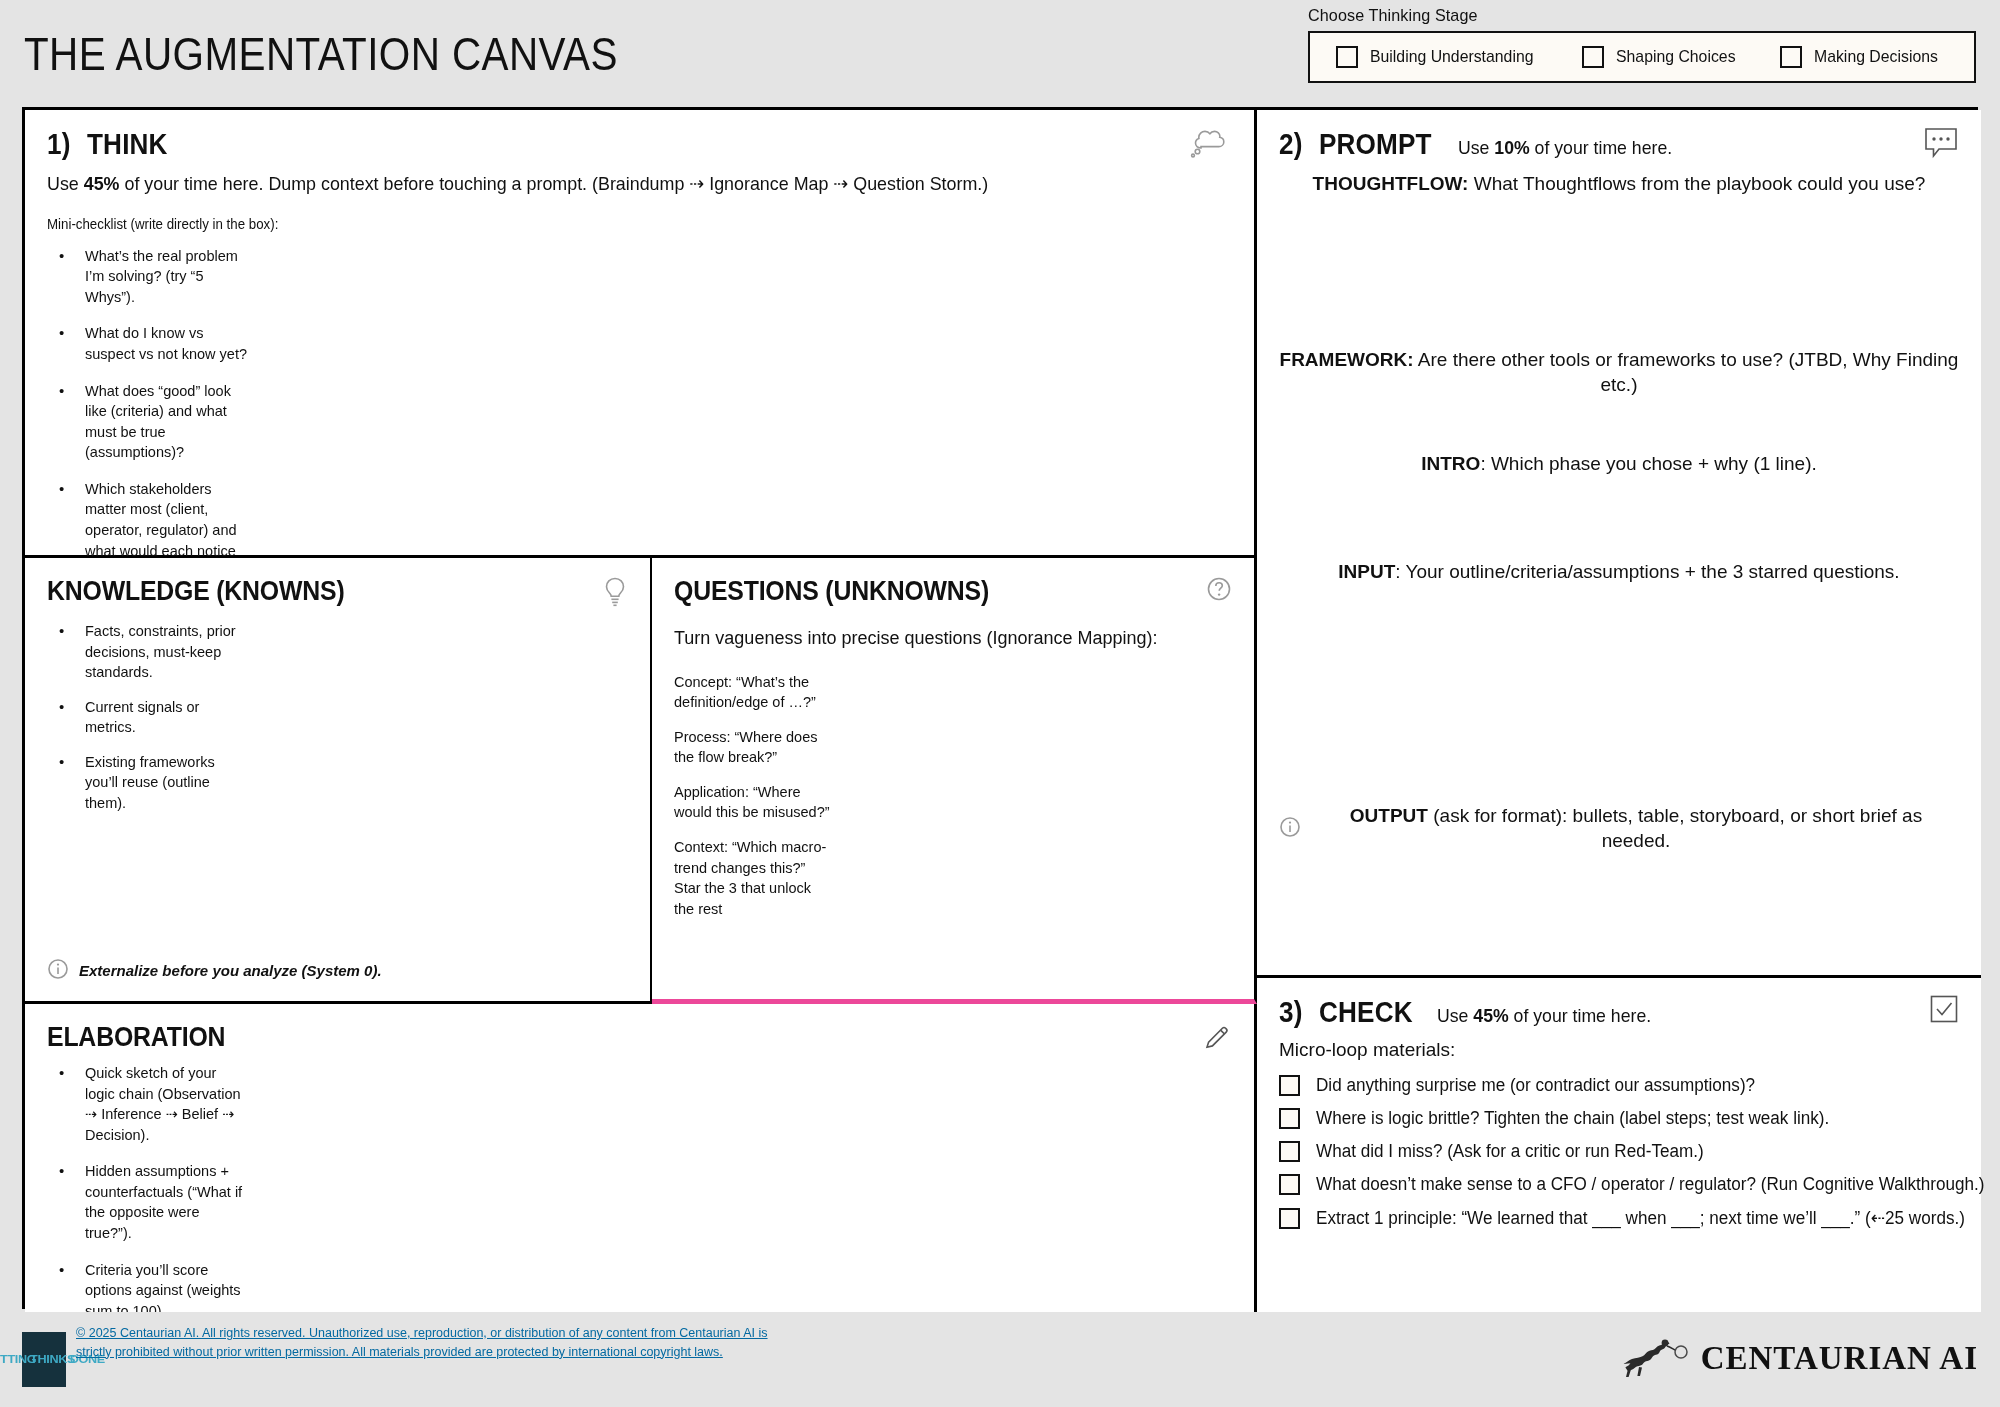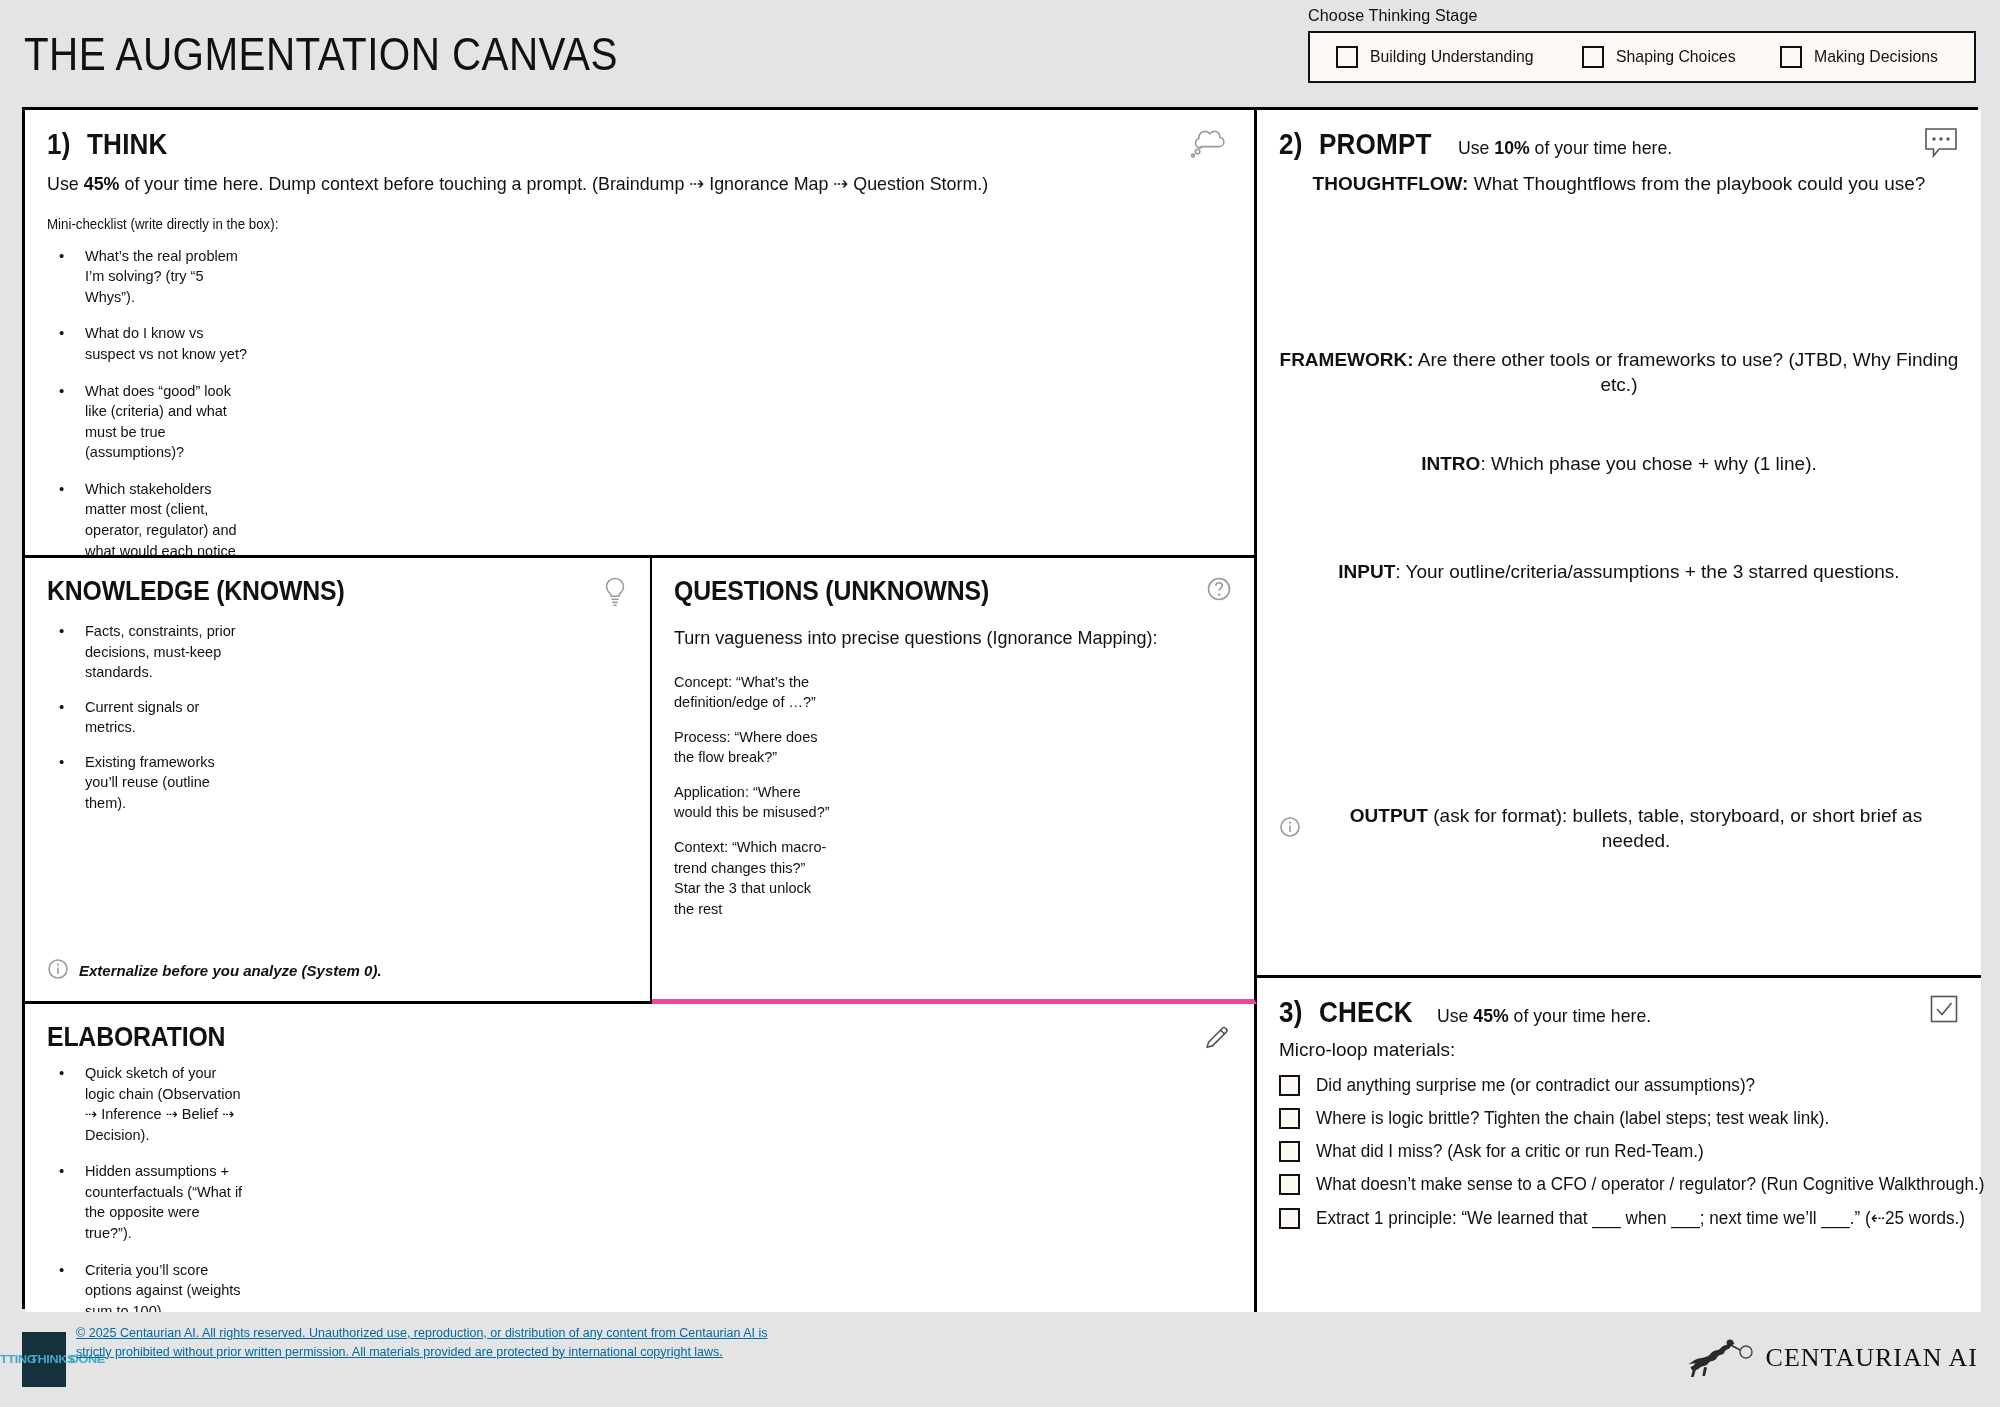--- a/index.html
+++ b/index.html
@@ -148,22 +148,22 @@
   }
   .copy {
     position: absolute; left: 76px; top: 12px; width: 700px;
     font-size: 12.5px; line-height: 1.5; color: #0369a1; text-decoration: underline;
   }
   .brand {
     position: absolute; right: 22px; top: 22px;
     display: flex; align-items: center; gap: 8px;
   }
   .brand-name {
-    font-family: "Liberation Serif", serif; font-size: 26px;
-    font-weight: 400; letter-spacing: 1px; color: #111;
+    font-family: "Liberation Serif", serif; font-size: 33px;
+    font-weight: 700; letter-spacing: 1px; color: #111;
   }
 </style>
 </head>
 <body>
 
 <div class="header">
   <div class="canvas-title">THE AUGMENTATION CANVAS</div>
 
   <div class="stage-picker">
     <div class="stage-label">Choose Thinking Stage</div>

